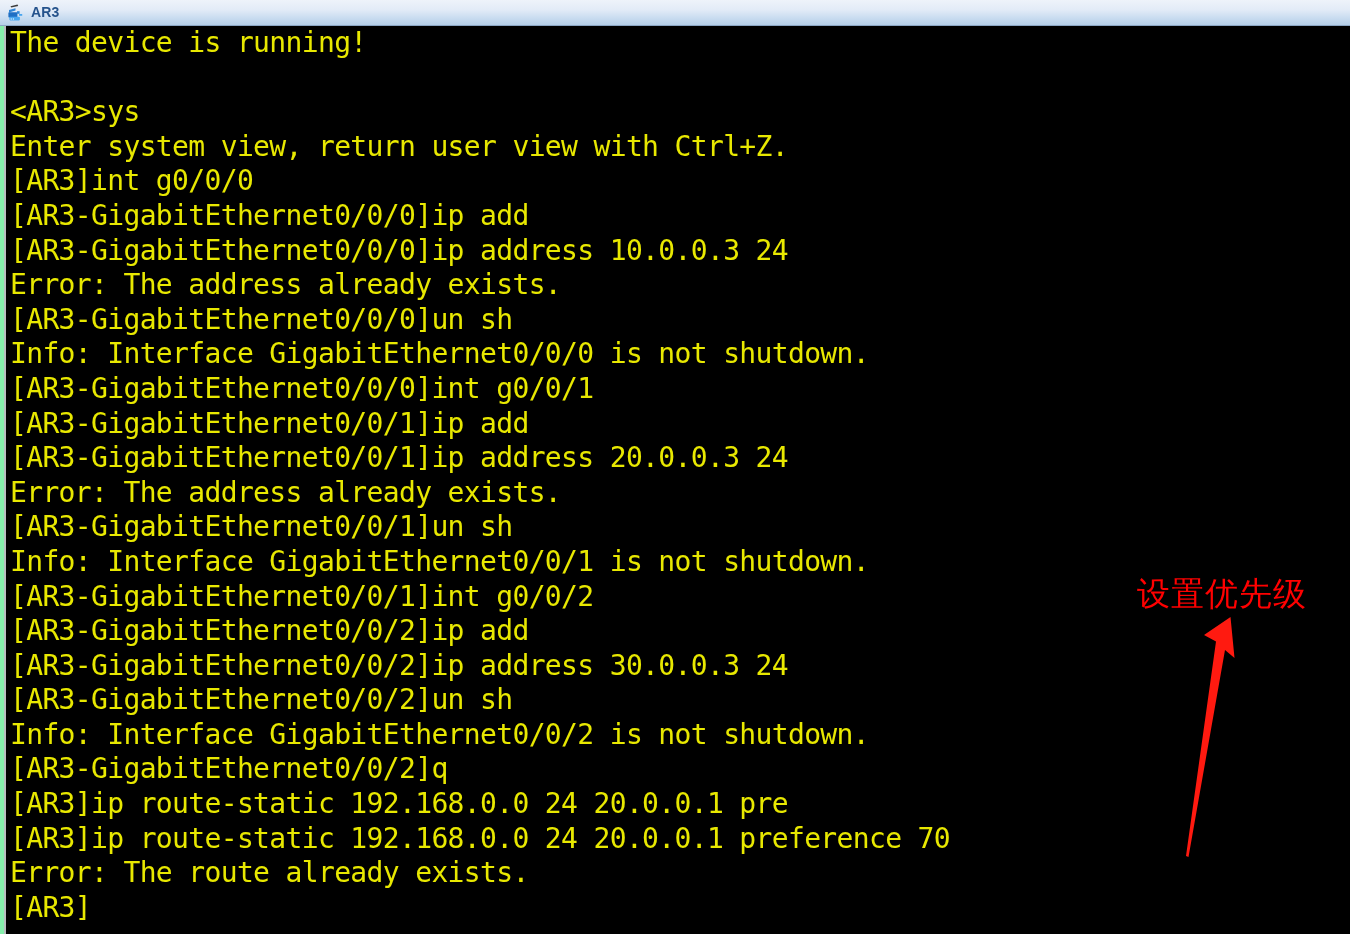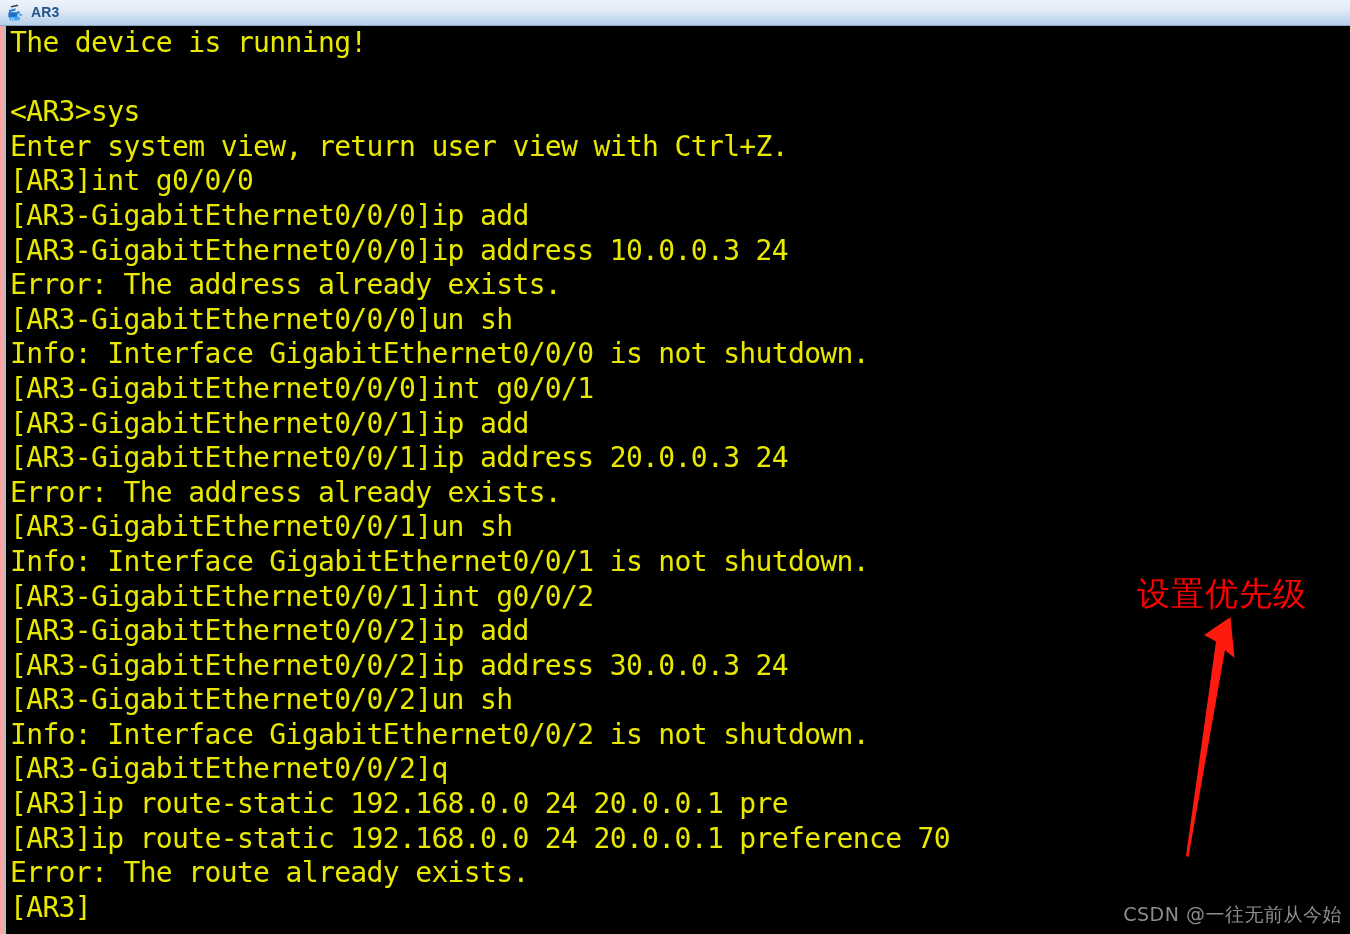--- a/index.html
+++ b/index.html
@@ -53,21 +53,21 @@
 
   
   #console {
     position: absolute;
     left: 0;
     top: 26px;
     width: 1350px;
     height: 908px;
     background: #000000;
     box-sizing: border-box;
-    border-left: 4px solid #fca5a5;
+    border-left: 4px solid #86efac;
     overflow: hidden;
   }
   #console::before {
     
     content: "";
     position: absolute;
     left: 0; top: 0;
     width: 2px; height: 100%;
     background: #b9bcc0;
   }
@@ -151,16 +151,15 @@
         <path d="M24.5 243
                  L61.0 36.0
                  L70.5 44.0
                  L66.5 3.0
                  L40.0 21.0
                  L52.0 27.5
                  L22.0 242.0 Z" fill="#ff1a10"></path>
       </svg>
     </div>
 
-    <div id="watermark">CSDN @一往无前从今始</div>
   </div>
 
 </div>
 
 </body></html>

